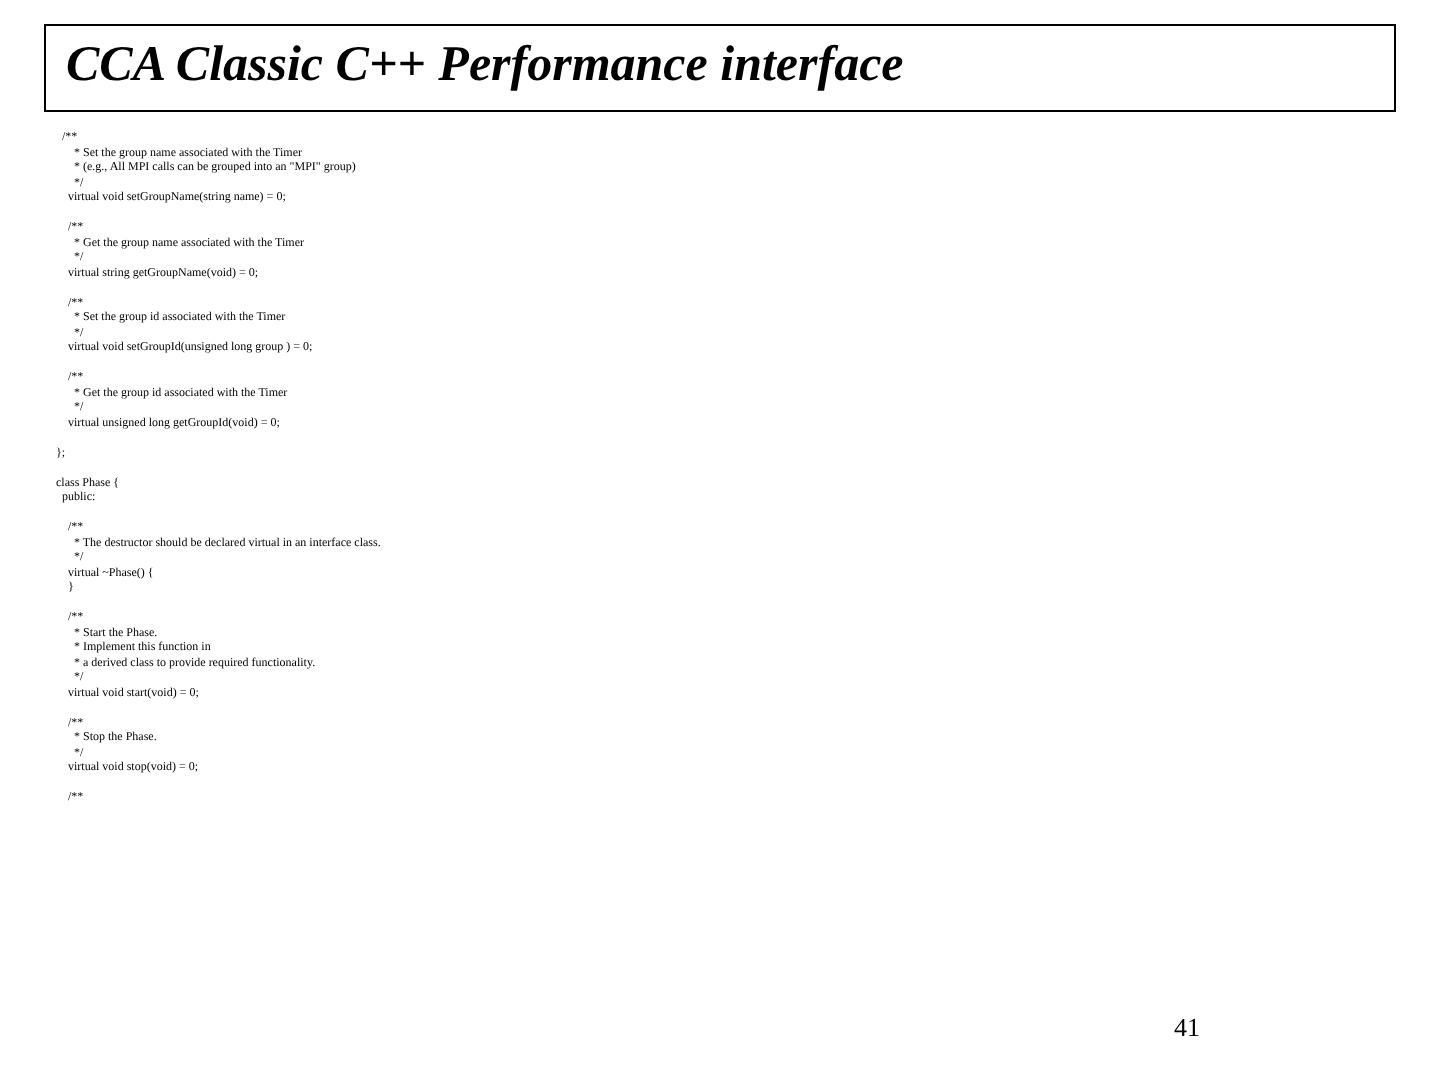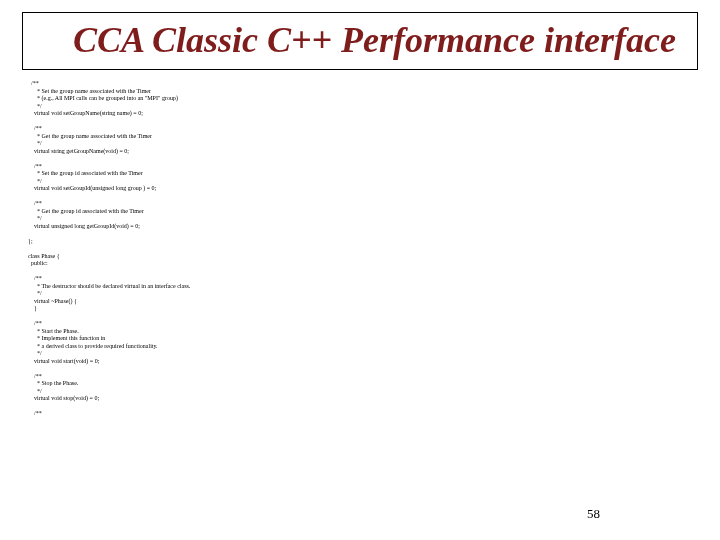--- a/index.html
+++ b/index.html
@@ -13,23 +13,22 @@
     position: relative;
   }
   .title-box {
     margin: 12px 22px 10px 22px;
     border: 1px solid #000;
     padding: 6px 10px 8px 10px;
   }
   .title-text {
     font-style: italic;
     font-weight: bold;
-    font-size: 36px;
-    color: #7f1d1d;
-    margin-left: 40px;
+    font-size: 25px;
+    color: #000000;
   }
   .code-area {
     margin-left: 28px;
     margin-right: 60px;
     font-family: "Times New Roman", Times, serif;
     font-size: 6px;
     line-height: 1.25;
     white-space: pre;
     color: #000;
   }
@@ -87,13 +86,13 @@
       */
     virtual void start(void) = 0;
 
     /**
       * Stop the Phase.
       */
     virtual void stop(void) = 0;
 
     /**</div>
 
-<div class="page-num">58</div>
+<div class="page-num">41</div>
 
 </body></html>

